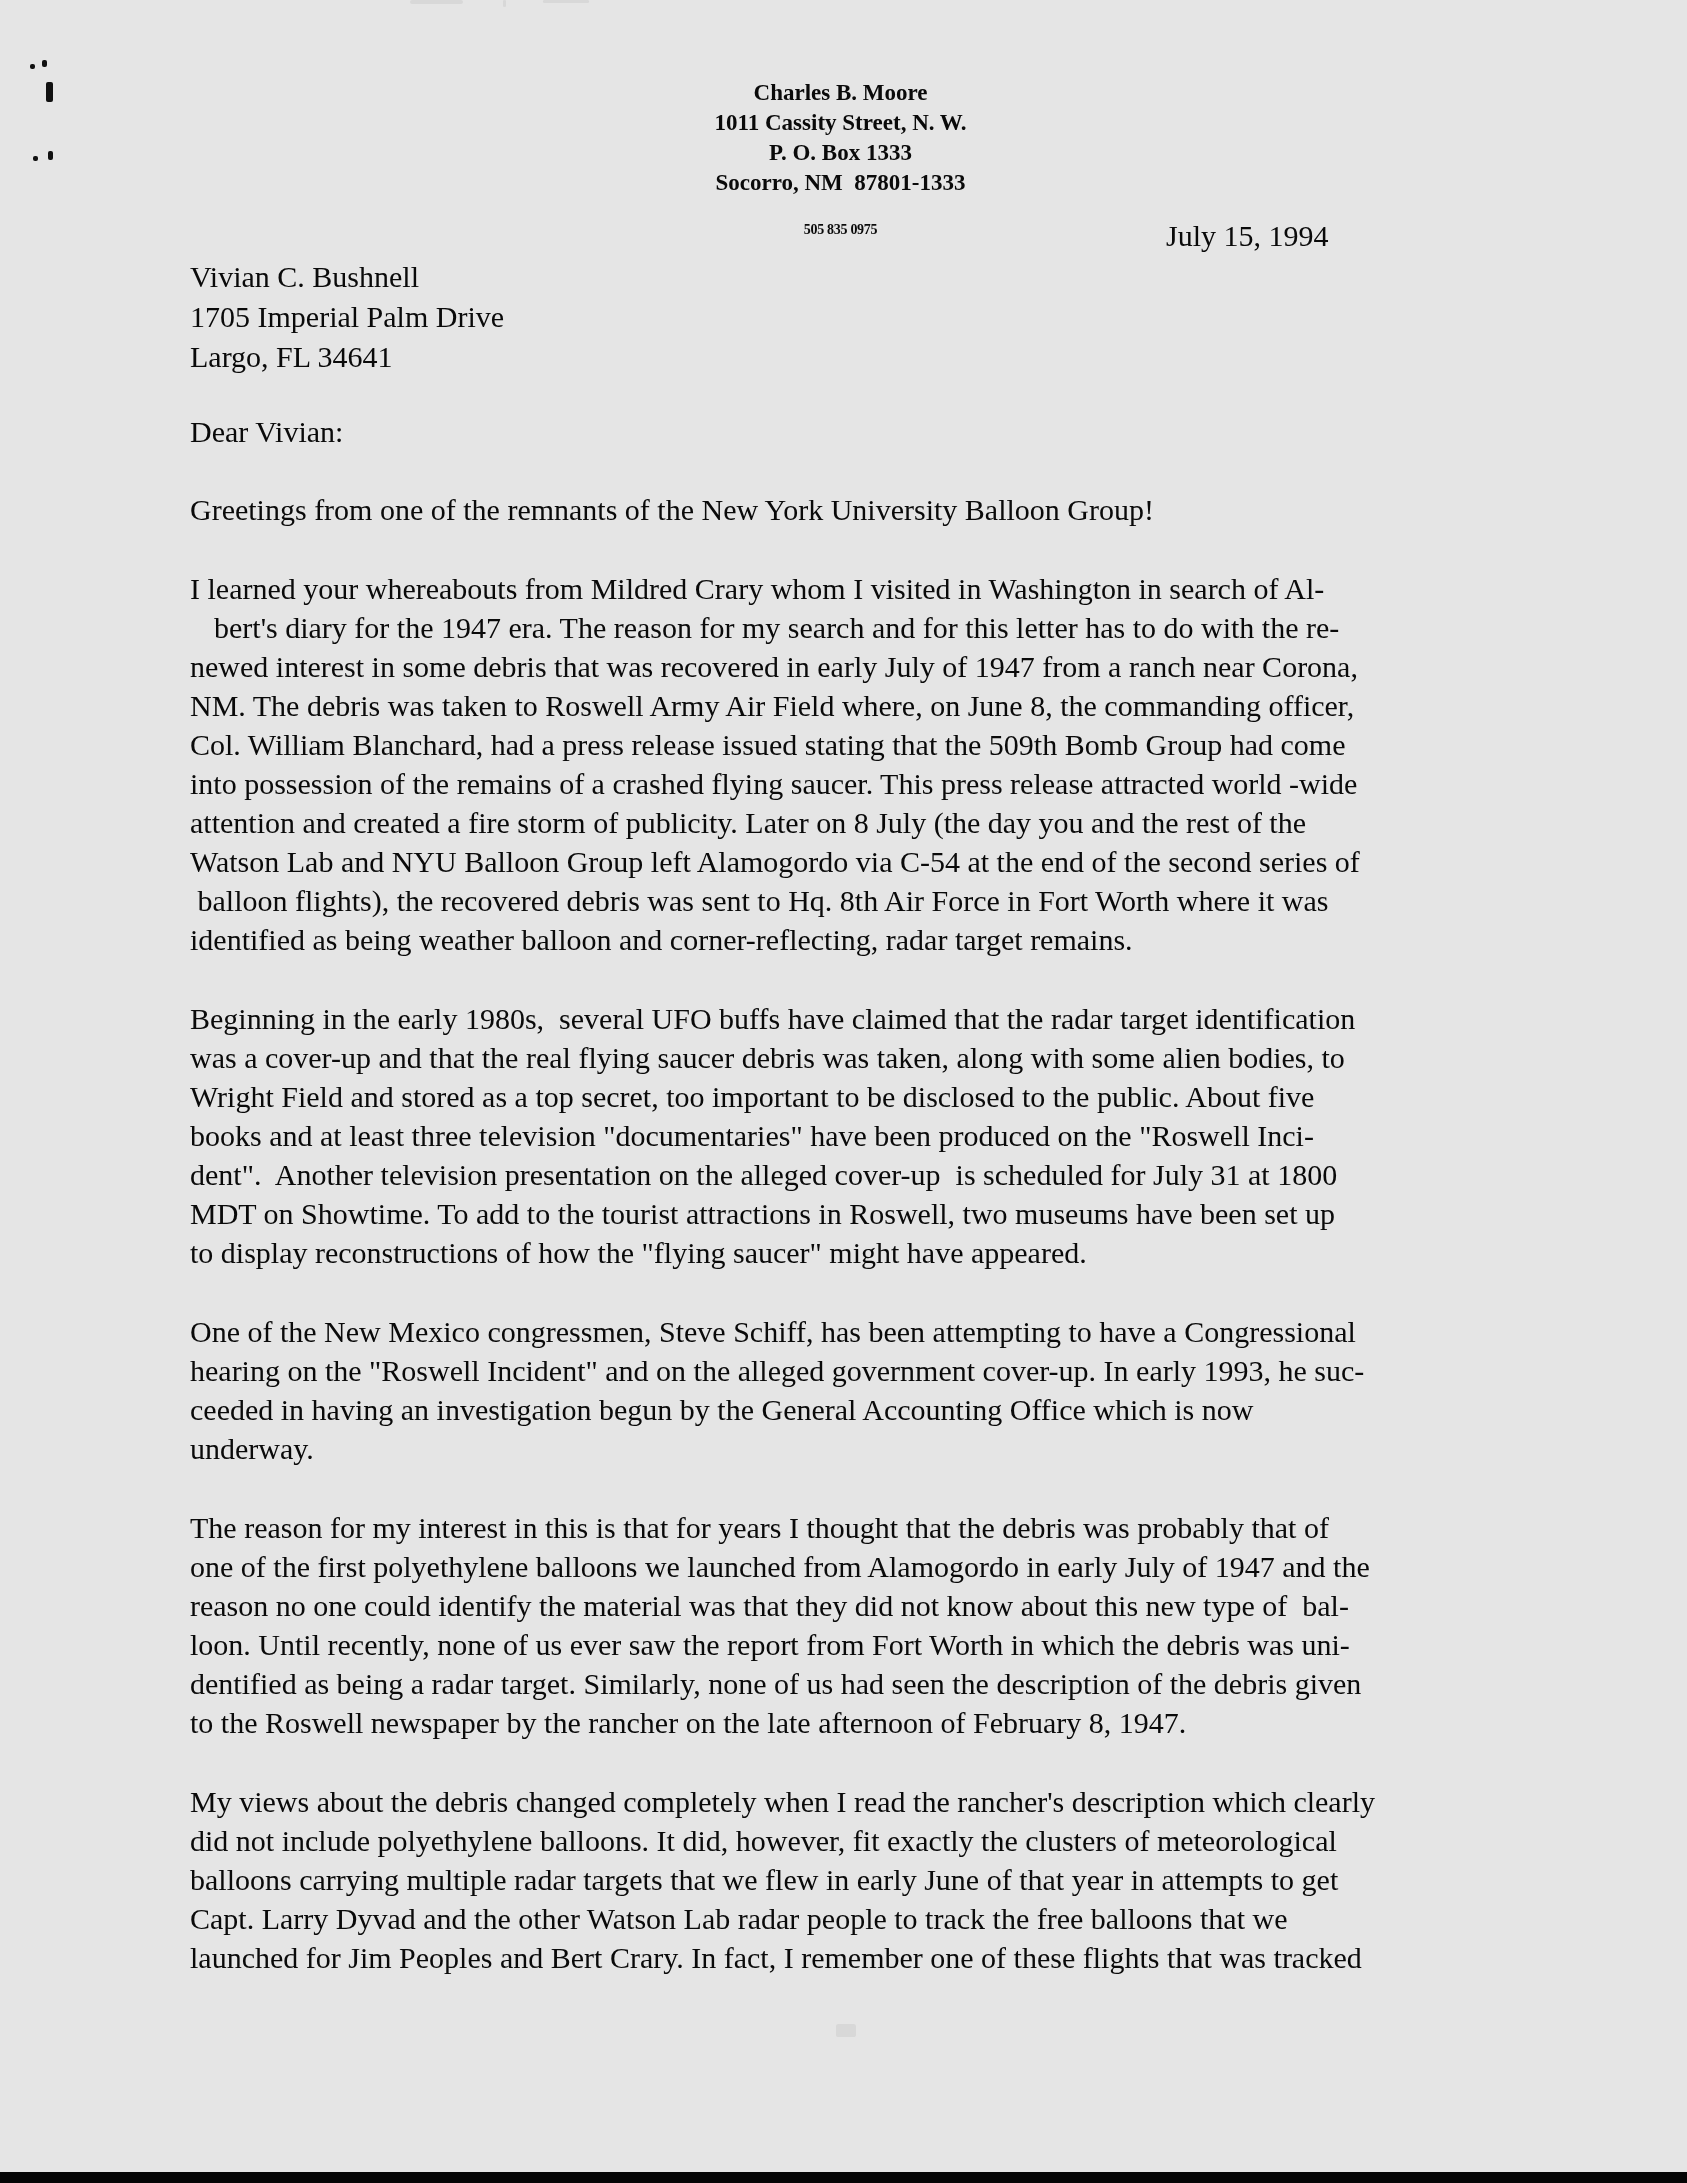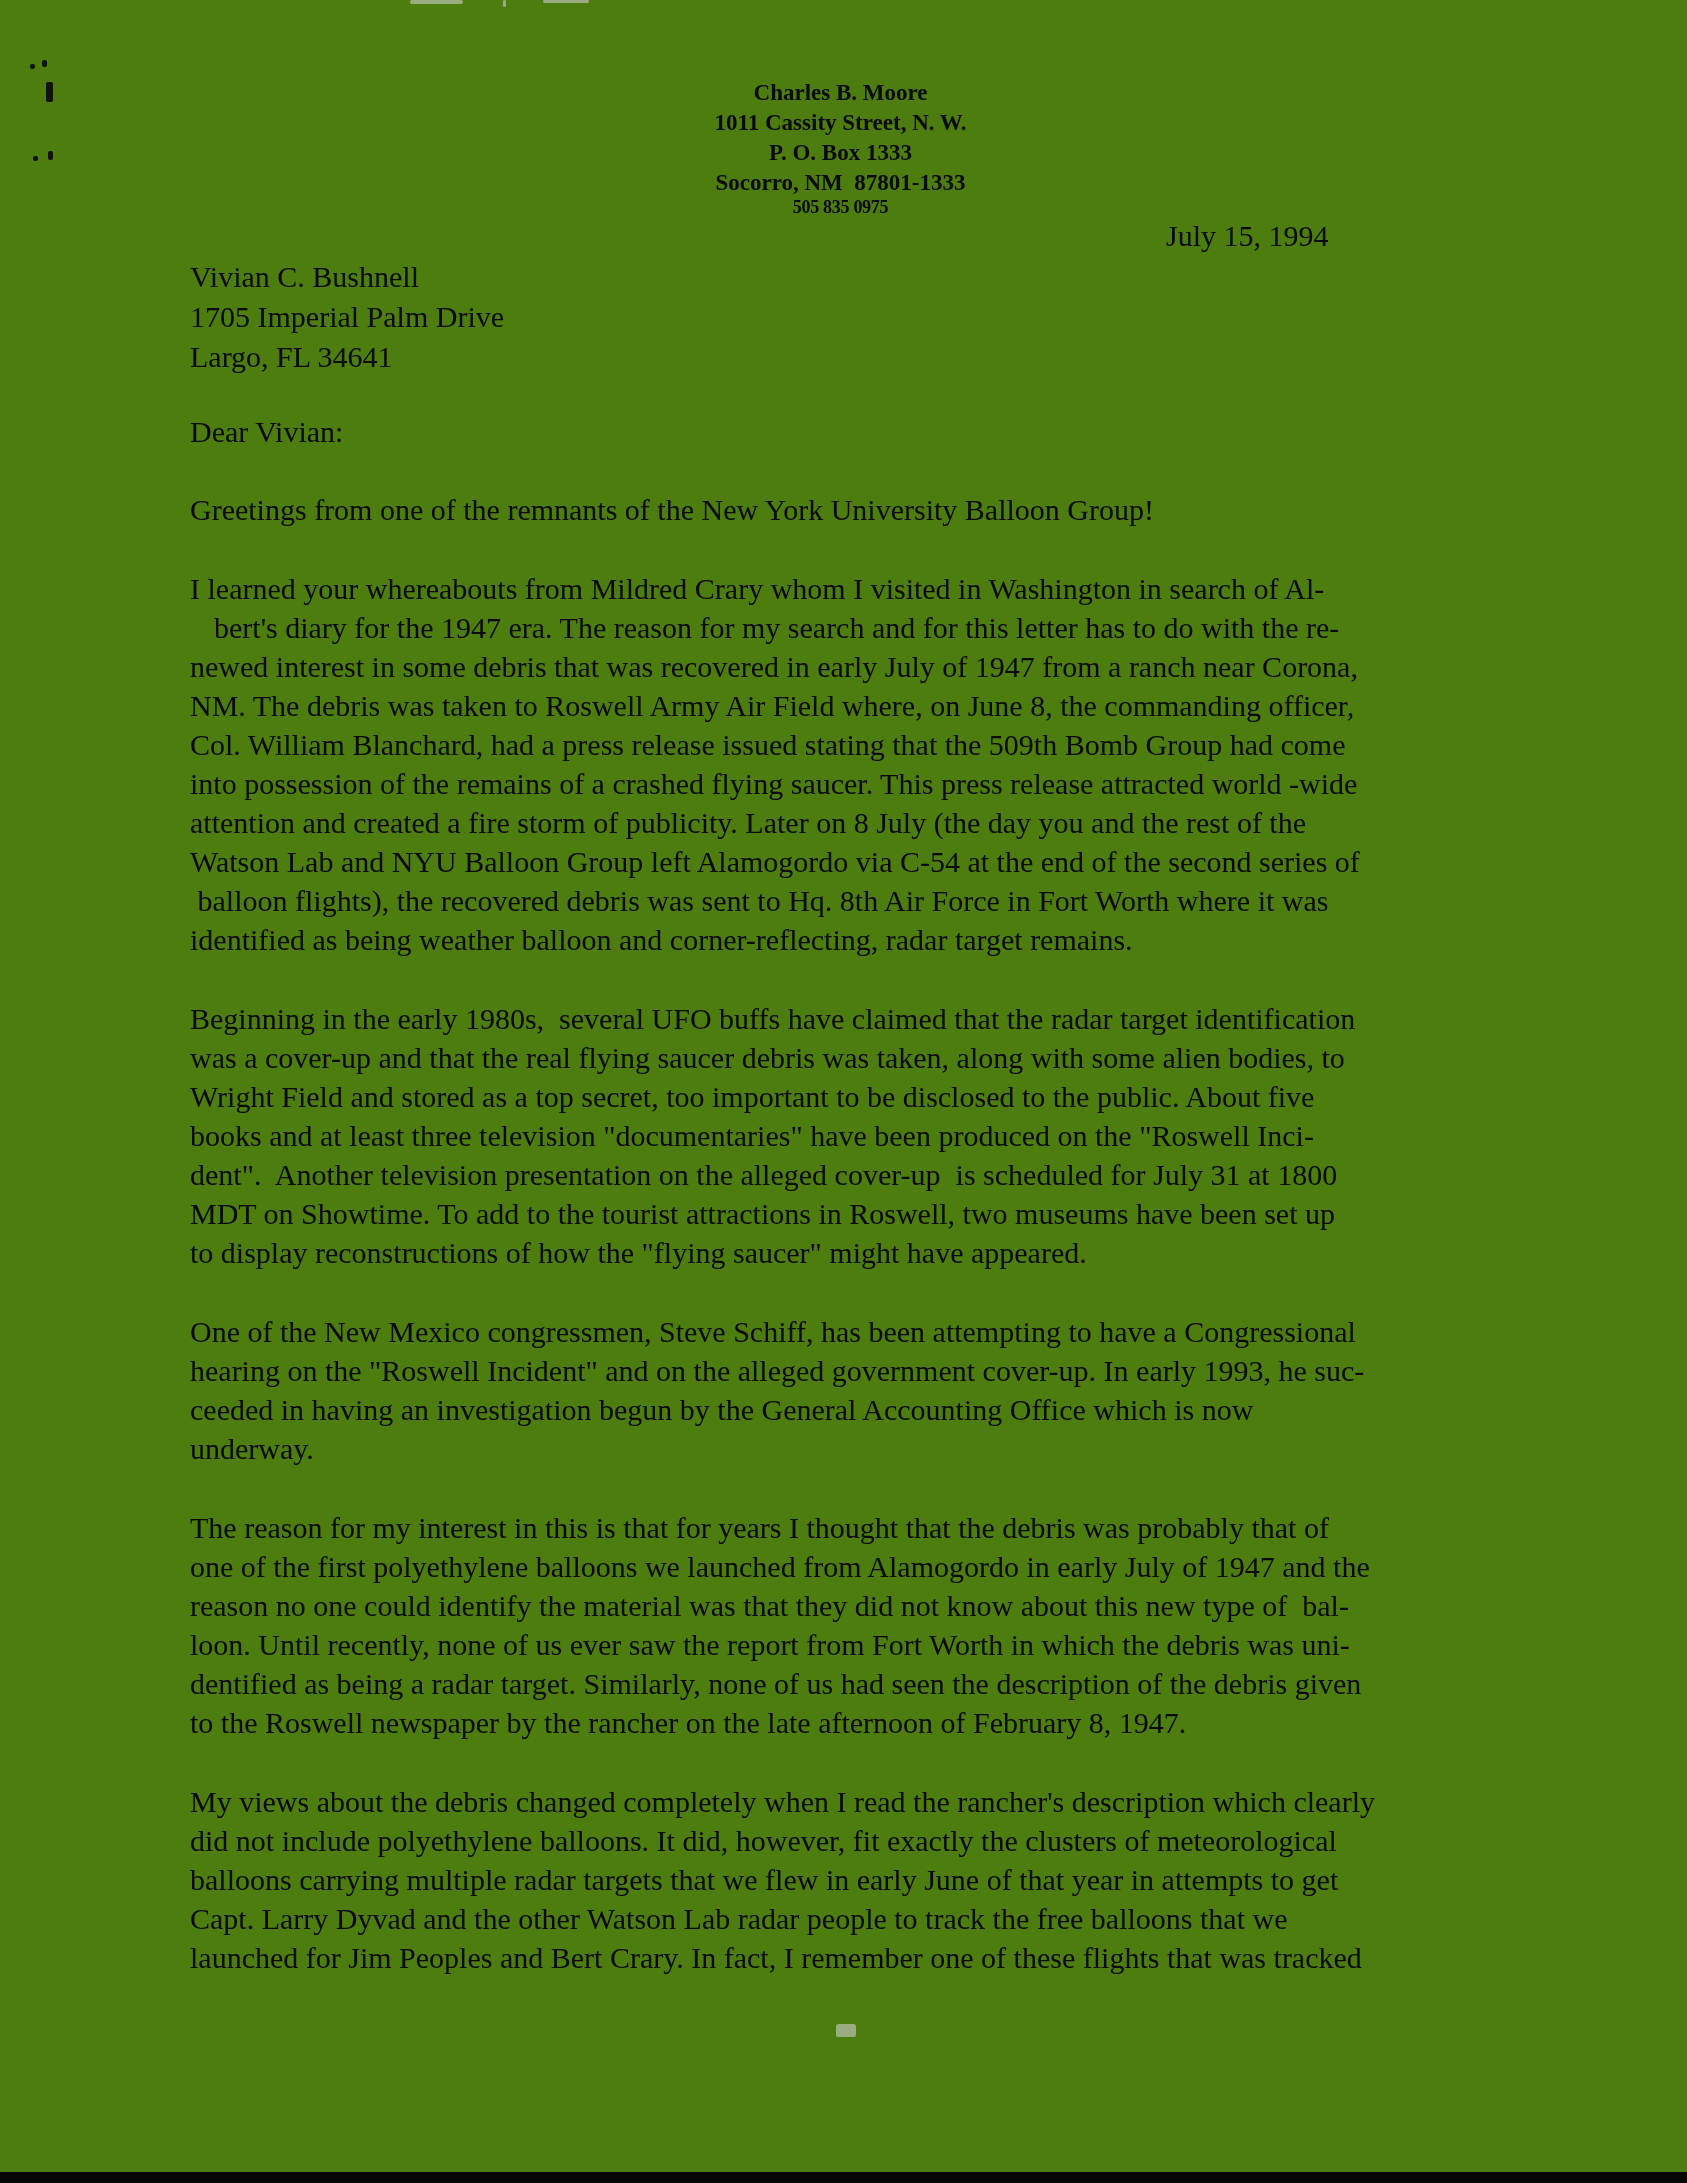--- a/index.html
+++ b/index.html
@@ -13,21 +13,21 @@
     position: relative;
     overflow: hidden;
     font-family: "Liberation Serif", "DejaVu Serif", serif;
     color: #0a0a0a;
   }
   .page {
     position: absolute;
     left: 0; top: 0;
     width: 1687px;
     height: 2183px;
-    background: #4d7c0f;
+    background: #e5e5e5;
   }
   
   .scan-bottom-bar {
     position: absolute;
     left: 0; bottom: 0;
     width: 1687px;
     height: 10.6px;
     background: #050505;
   }
   .scan-mark {
@@ -50,24 +50,25 @@
     width: 357px;
     text-align: center;
     font-weight: bold;
   }
   .lh-line {
     font-size: 23px;
     line-height: 30px;
     white-space: nowrap;
   }
   .lh-phone {
-    font-size: 18px;
+    font-size: 14px;
     line-height: 18.5px;
     white-space: nowrap;
     letter-spacing: -0.3px;
+    margin-top: 23px;
   }
 
   .date {
     position: absolute;
     left: 1166px;
     top: 216px;
     font-size: 30px;
     line-height: 40px;
     white-space: nowrap;
   }

